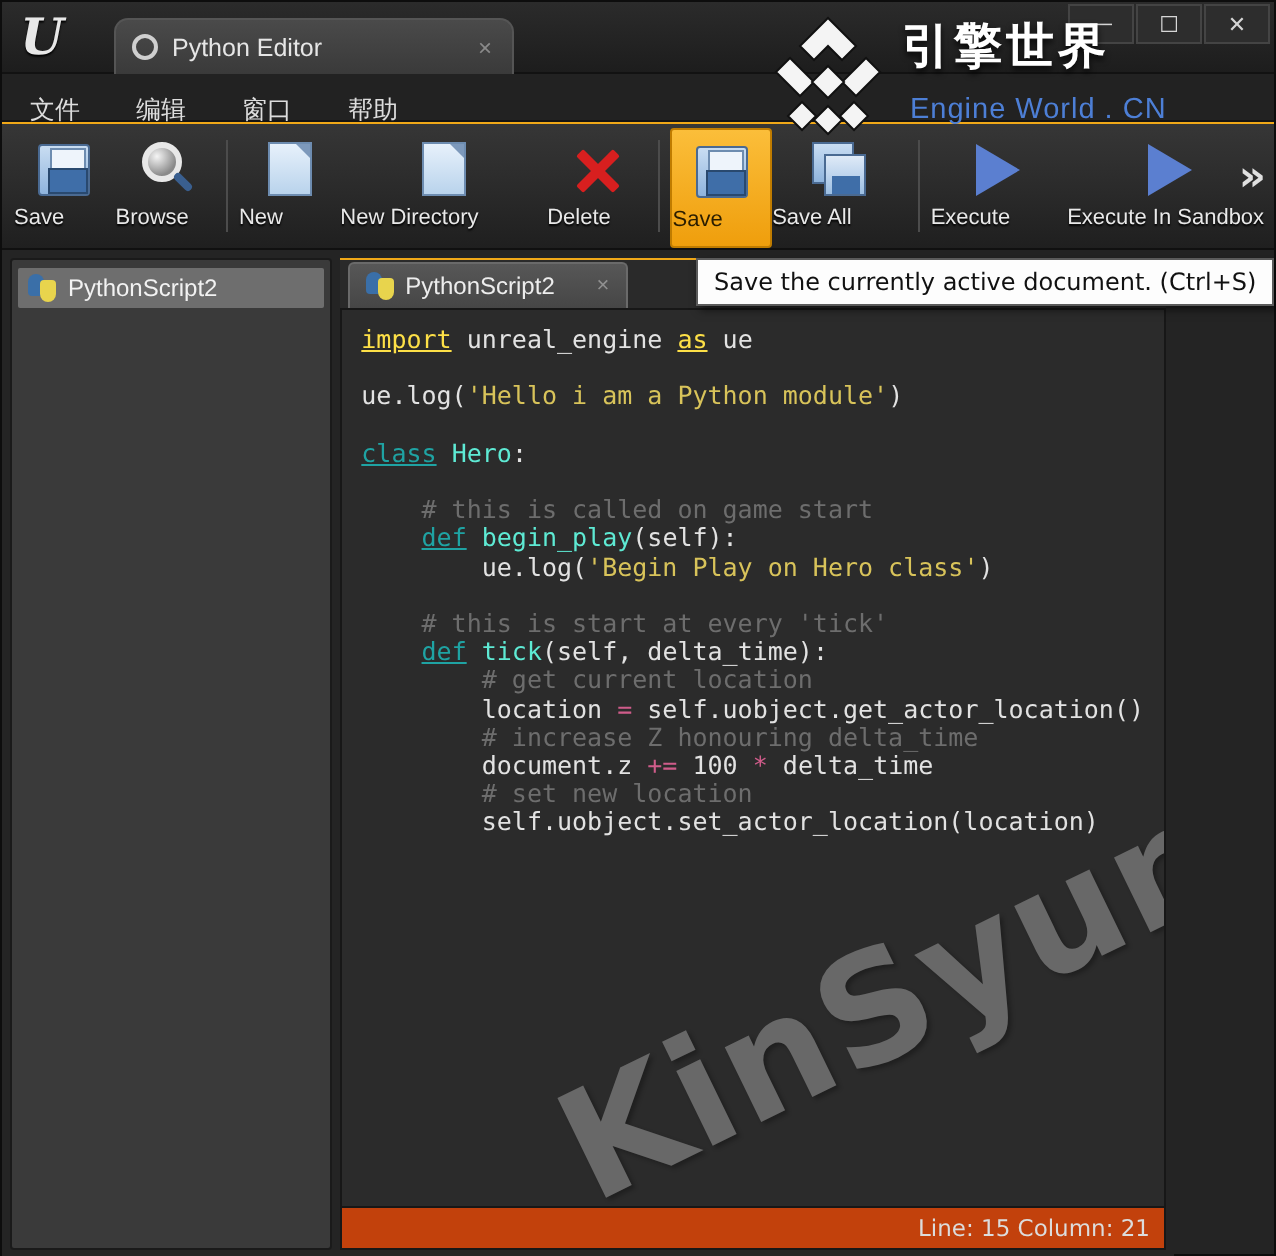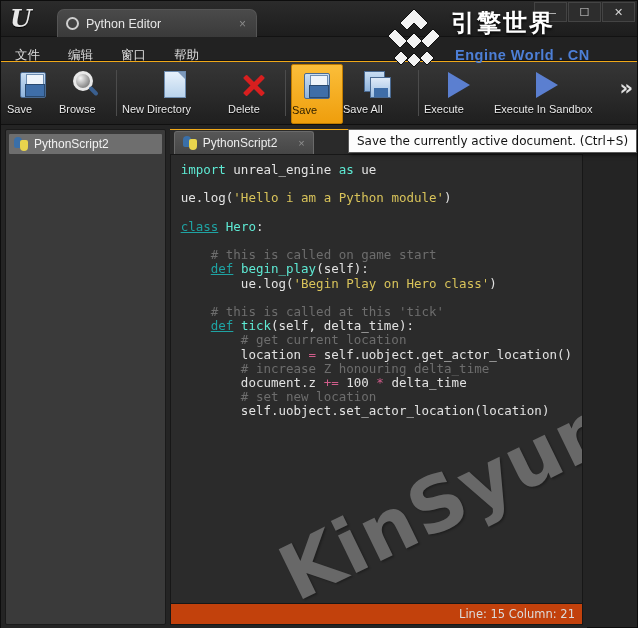--- a/index.html
+++ b/index.html
@@ -208,21 +208,21 @@
     overflow: hidden;
   }
   pre.code {
     position: relative; z-index: 2;
     margin: 0; padding: 8px 10px;
     font-family: "DejaVu Sans Mono", monospace;
     font-size: 12.5px; line-height: 14.2px;
     color: #e2e2e2;
     white-space: pre;
   }
-  .k-import { color: #5eead4; }
+  .k-import { color: #fde047; text-decoration: underline; }
   .k-kw     { color: #1fa3a3; text-decoration: underline; }
   .k-fn     { color: #5eead4; }
   .k-str    { color: #d8c35a; }
   .k-cmt    { color: #6d6d6d; }
   .k-op     { color: #cf5c8a; }
   .k-num    { color: #e2e2e2; }
   .k-plain  { color: #e2e2e2; }
 
   .watermark-big {
     position: absolute; z-index: 1;
@@ -273,21 +273,21 @@
   .brand .cn {
     position: absolute; left: 70px; top: 6px;
     font-family: "DejaVu Sans", sans-serif;
     font-size: 24px; font-weight: bold; color: #ffffff;
     letter-spacing: 2px;
     text-shadow: 0 2px 3px rgba(0,0,0,0.8);
   }
   .brand .en {
     position: absolute; left: 74px; top: 46px;
     font-family: "Liberation Sans", sans-serif;
-    font-size: 14.5px; font-weight: bold; color: #4d7fd6;
+    font-size: 14.5px; font-weight: normal; color: #4d7fd6;
     letter-spacing: 0.5px;
   }
 </style>
 </head>
 <body>
 
 <div id="app">
 
   <div class="titlebar">
     <div class="ue-logo">U</div>
@@ -326,20 +326,26 @@
         <span class="ic-mag">
             <span class="lens"></span>
             <span class="hdl"></span>
           </span>
       </span>
       <span class="cap">Browse</span>
     </div>
 
     <div class="tb-sep"></div>
 
+    <div class="tb-btn">
+      <span class="ico">
+          <span class="ic-doc"></span>
+        </span>
+      <span class="cap">New</span>
+    </div>
 
     <div class="tb-btn wider">
       <span class="ico">
           <span class="ic-doc"></span>
         </span>
       <span class="cap">New Directory</span>
     </div>
 
     <div class="tb-btn">
       <span class="ico">
@@ -415,21 +421,21 @@
         <pre class="code" id="code-area"><span class="k-import">import</span><span class="k-plain"> unreal_engine </span><span class="k-import">as</span><span class="k-plain"> ue</span>
 
 <span class="k-plain">ue.log(</span><span class="k-str">'Hello i am a Python module'</span><span class="k-plain">)</span>
 
 <span class="k-kw">class</span><span class="k-plain"> </span><span class="k-fn">Hero</span><span class="k-plain">:</span>
 
 <span class="k-cmt">    # this is called on game start</span>
 <span class="k-plain">    </span><span class="k-kw">def</span><span class="k-plain"> </span><span class="k-fn">begin_play</span><span class="k-plain">(self):</span>
 <span class="k-plain">        ue.log(</span><span class="k-str">'Begin Play on Hero class'</span><span class="k-plain">)</span>
 
-<span class="k-cmt">    # this is called at this 'tick'</span>
+<span class="k-cmt">    # this is start at every 'tick'</span>
 <span class="k-plain">    </span><span class="k-kw">def</span><span class="k-plain"> </span><span class="k-fn">tick</span><span class="k-plain">(self, delta_time):</span>
 <span class="k-cmt">        # get current location</span>
 <span class="k-plain">        location </span><span class="k-op">=</span><span class="k-plain"> self.uobject.get_actor_location()</span>
 <span class="k-cmt">        # increase Z honouring delta_time</span>
 <span class="k-plain">        document.z </span><span class="k-op">+=</span><span class="k-plain"> </span><span class="k-num">100</span><span class="k-plain"> </span><span class="k-op">*</span><span class="k-plain"> delta_time</span>
 <span class="k-cmt">        # set new location</span>
 <span class="k-plain">        self.uobject.set_actor_location(location)</span></pre>
         <div class="watermark-big">KinSyun</div>
       </div>
 

